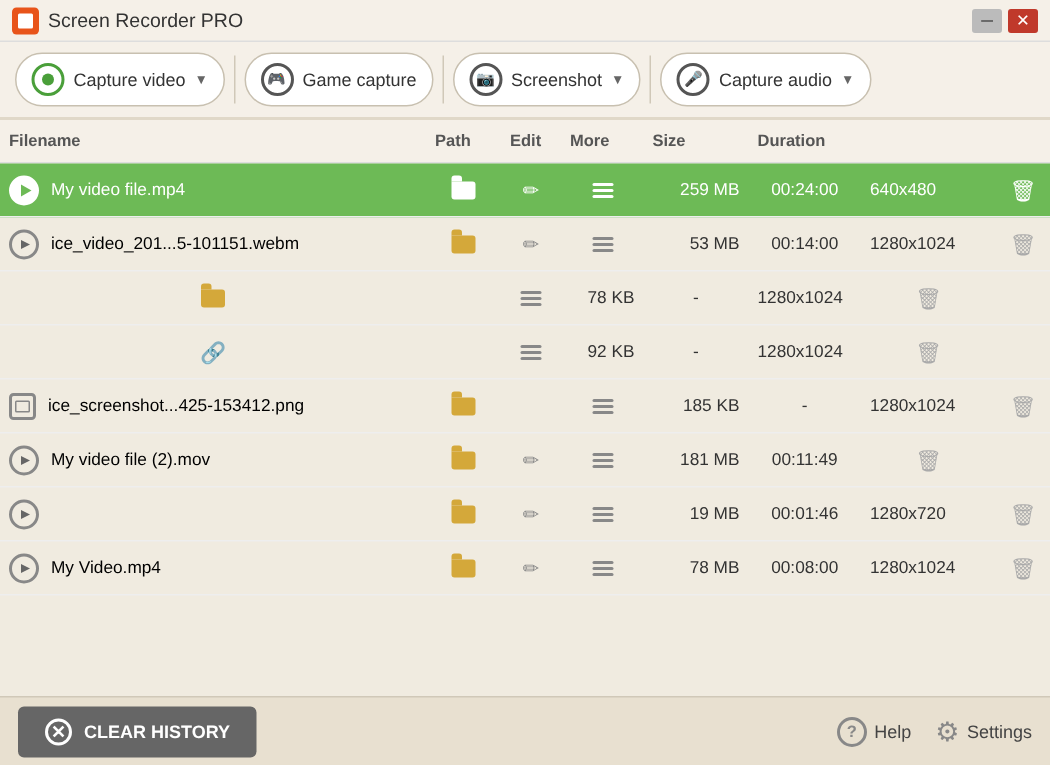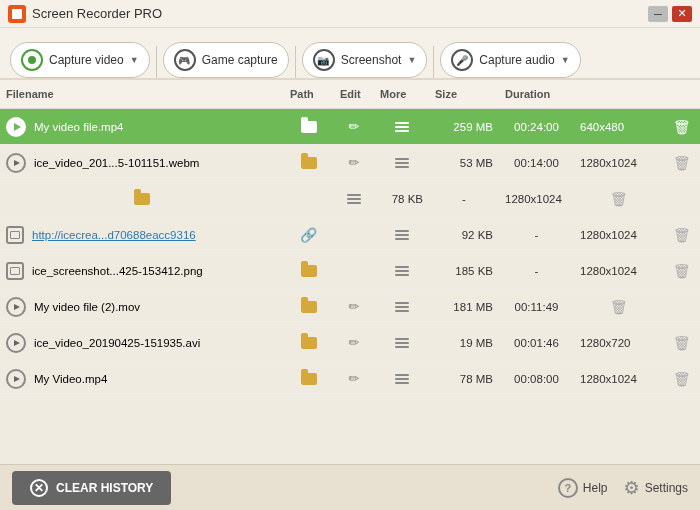--- a/index.html
+++ b/index.html
@@ -71,21 +71,21 @@
     .title-btn.minimize {
       background: #bbb;
       color: #333;
     }
 
     
     .toolbar {
       background: #f5f0e8;
       height: 52px;
       display: flex;
-      align-items: flex-end;
+      align-items: center;
       padding: 0 10px;
       gap: 4px;
       border-bottom: 2px solid #e0d8c8;
     }
     .tool-btn {
       display: flex;
       align-items: center;
       gap: 6px;
       padding: 6px 10px;
       border-radius: 20px;
@@ -471,24 +471,20 @@
   </div>
         </div>
     <div class="cell right" style="color:#333">78 KB</div>
     <div class="cell center" style="color:#333">-</div>
     <div class="cell" style="color:#333">1280x1024</div>
     <div class="cell center">
       <span class="trash-icon" style="color:#aaa">🗑</span>
     </div>
   </div>
       <div class="table-row">
-    <div class="cell filename">
-      <div class="screenshot-icon "></div>
-      <a href="#">http://icecrea...d70688eacc9316</a>
-    </div>
     <div class="cell center">
           <span class="link-icon">🔗</span>
         </div>
     <div class="cell center"></div>
     <div class="cell center">
           <div class="lines-icon ">
     <span style="background:#888"></span>
     <span style="background:#888"></span>
     <span style="background:#888"></span>
   </div>
@@ -543,21 +539,20 @@
         </div>
     <div class="cell right" style="color:#333">181 MB</div>
     <div class="cell center" style="color:#333">00:11:49</div>
     <div class="cell center">
       <span class="trash-icon" style="color:#aaa">🗑</span>
     </div>
   </div>
       <div class="table-row">
     <div class="cell filename">
       <div class="play-btn gray"></div>
-      <span>ice_video_20190425-151935.avi</span>
     </div>
     <div class="cell center">
           <div class="folder-icon "></div>
         </div>
     <div class="cell center">
           <span class="pencil-icon" style="color:#888">✏</span>
         </div>
     <div class="cell center">
           <div class="lines-icon ">
     <span style="background:#888"></span>

